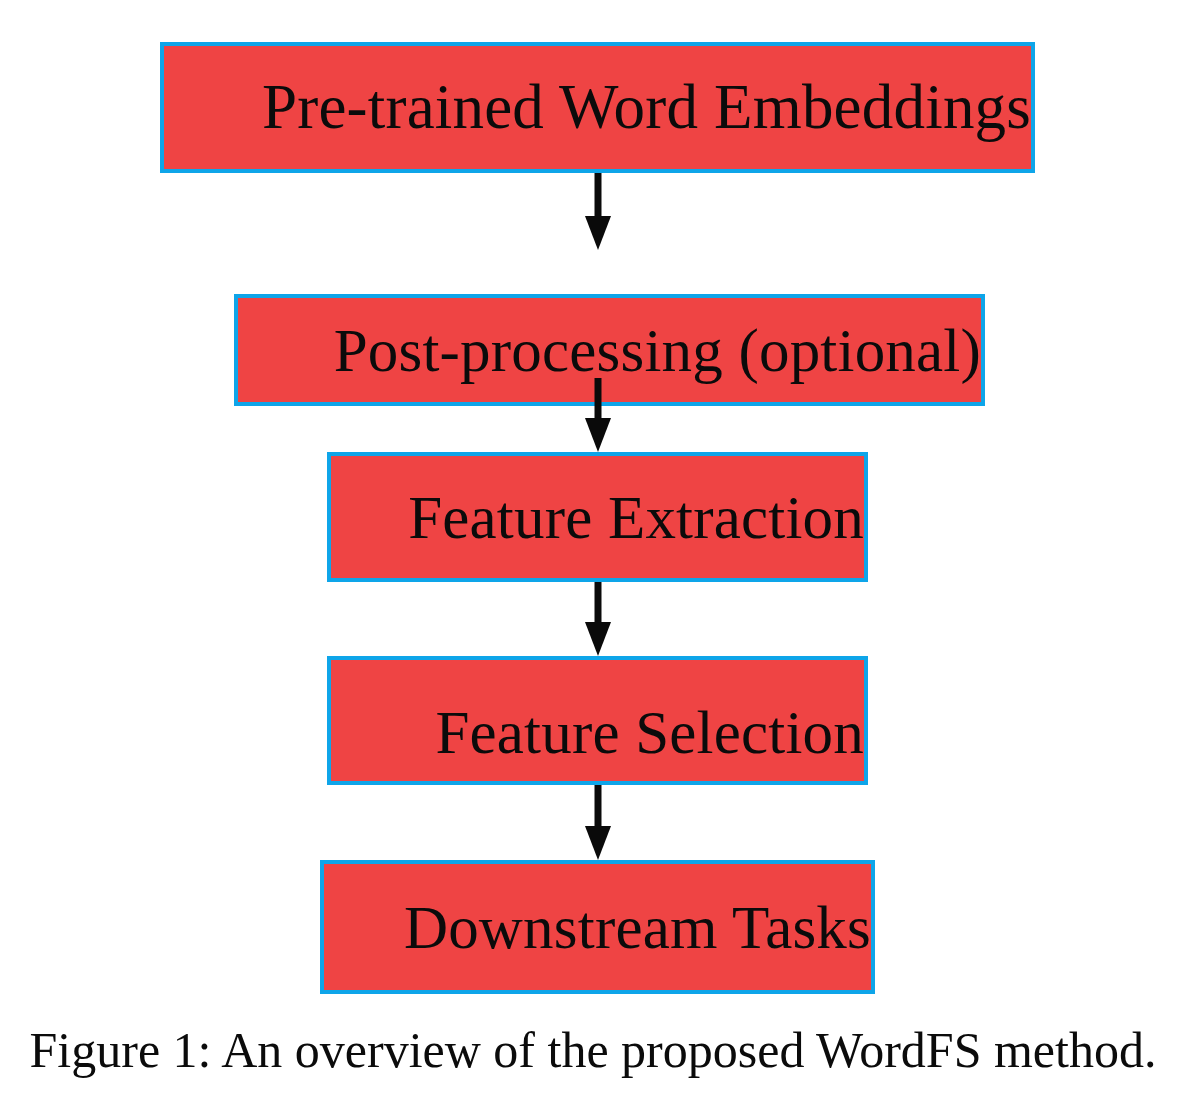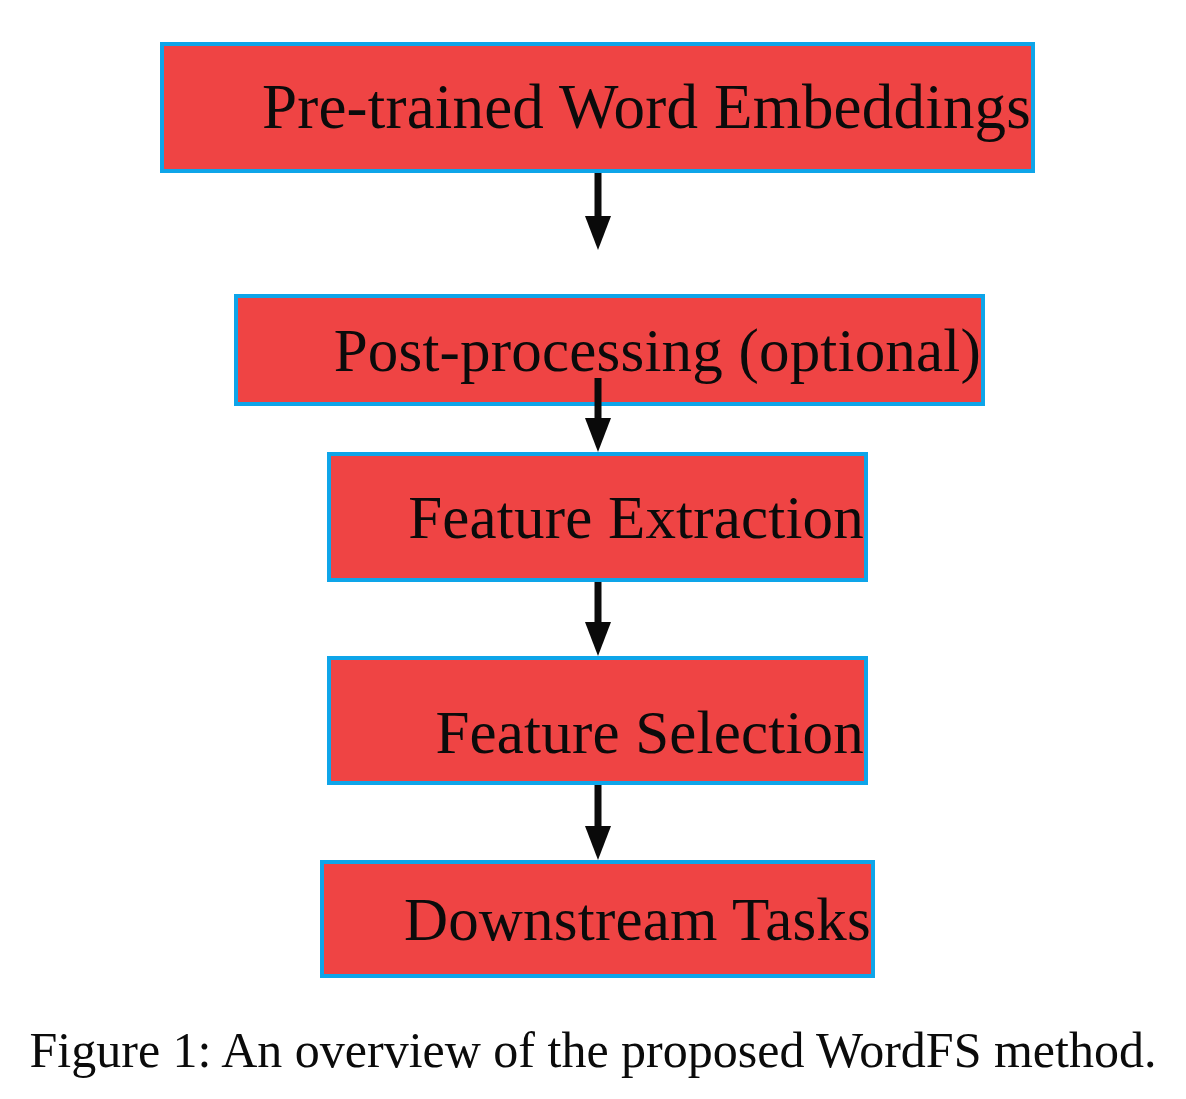--- a/index.html
+++ b/index.html
@@ -34,21 +34,21 @@
     font-weight: 400;
     line-height: 1;
     white-space: nowrap;
     letter-spacing: 0.2px;
   }
   
   #box-1 { left: 160px;  top: 42px;  width: 875px; height: 131px; }
   #box-2 { left: 234px;  top: 250px; width: 751px; height: 112px; margin-top: 44px; }
   #box-3 { left: 327px;  top: 452px; width: 541px; height: 130px; }
   #box-4 { left: 327px;  top: 656px; width: 541px; height: 129px; }
-  #box-5 { left: 320px;  top: 860px; width: 555px; height: 118px; padding-left: 9px; }
+  #box-5 { left: 320px;  top: 860px; width: 555px; height: 134px; padding-left: 9px; }
 
   #box-1 .box-label { font-size: 63px; }
   #box-2 .box-label { font-size: 61px; }
   #box-3 .box-label { font-size: 61px; margin-left: 13px; }
   #box-4 .box-label { font-size: 61px; margin-top: 23px; }
   #box-5 .box-label { font-size: 61px; }
 
   
   .flow-arrow {
     position: absolute;

